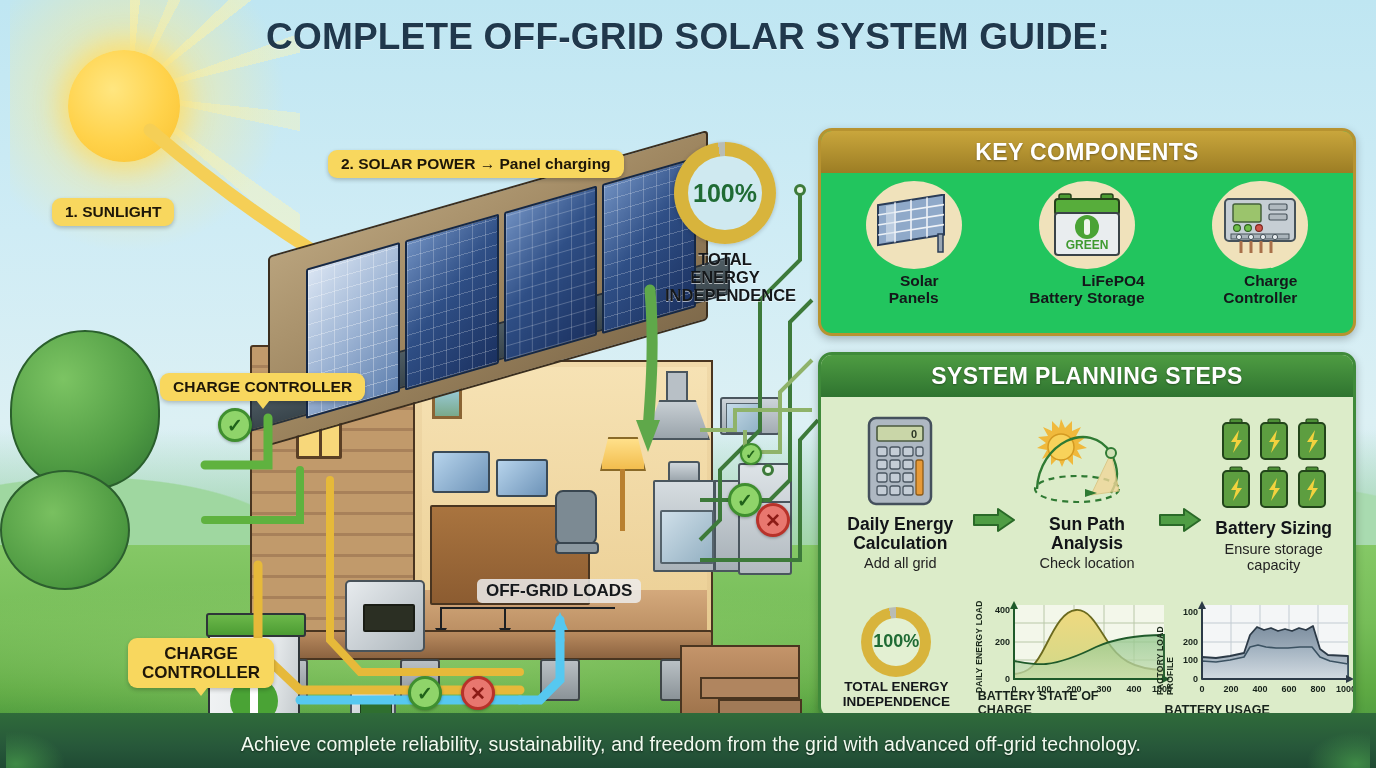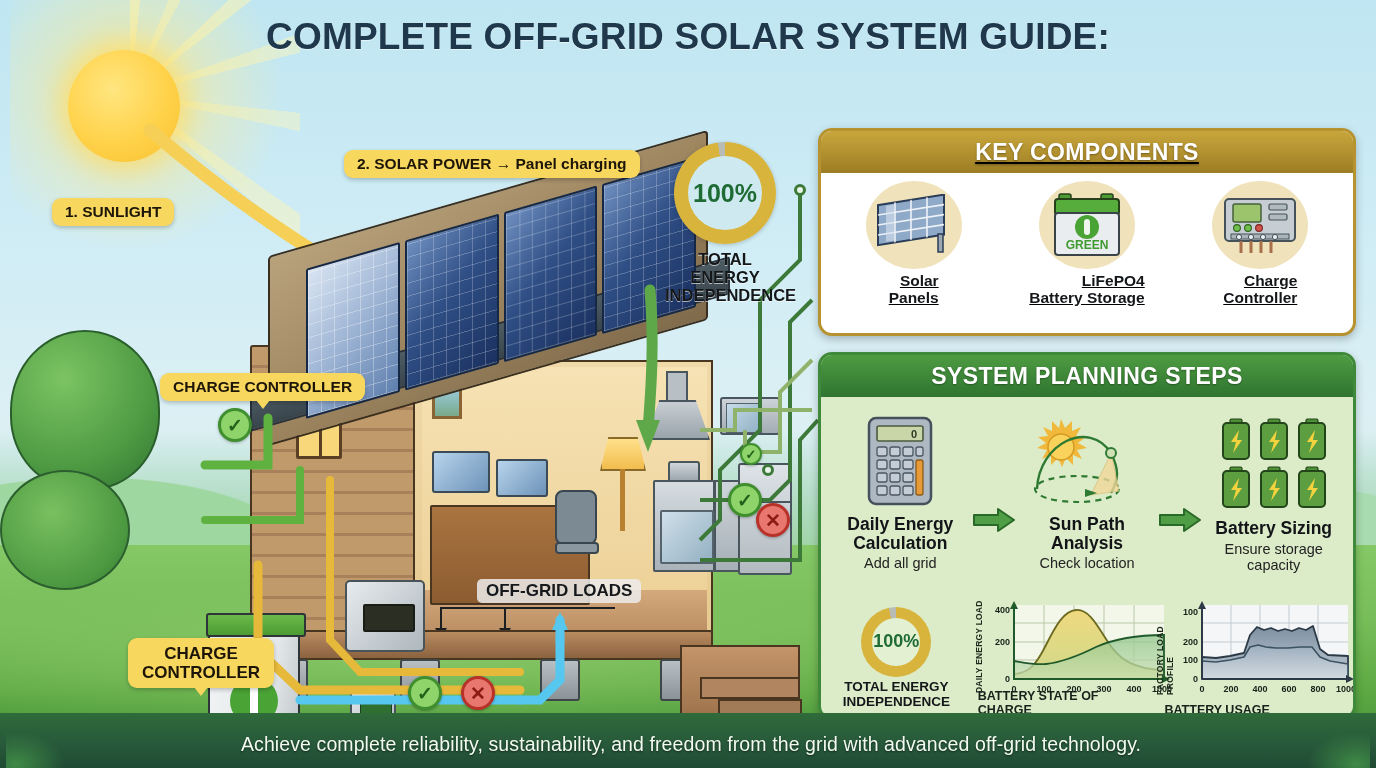--- a/index.html
+++ b/index.html
@@ -162,21 +162,21 @@
   .donut span{position:relative;color:#1f6b34;font-weight:800;font-size:25px;}
   .donutlbl{margin-top:7px;font-weight:800;font-size:16.5px;color:#14171a;line-height:1.08;
     text-shadow:0 1px 0 rgba(255,255,255,.6);}
   .tnode{position:absolute;width:12px;height:12px;border-radius:50%;background:#e8f4e8;border:3px solid #3d7a3a;}
 
   
   .panel{position:absolute;border-radius:14px;overflow:hidden;box-shadow:0 3px 8px rgba(0,0,0,.25);}
   .panel-hd{height:42px;display:flex;align-items:center;justify-content:center;
     color:#fff;font-weight:800;font-size:23px;letter-spacing:.4px;text-shadow:0 1px 2px rgba(0,0,0,.35);}
 
-  #keyPanel{left:818px;top:128px;width:538px;height:208px;border:3px solid #b79330;background:#ffffff;text-decoration:underline;}
+  #keyPanel{left:818px;top:128px;width:538px;height:208px;border:3px solid #b79330;background:#22c55e;}
   #keyPanel .panel-hd{background:linear-gradient(180deg,#c9a63c,#9c7d24);}
   .kc-row{display:flex;height:160px;padding:8px 6px 4px;}
   .kc{flex:1;display:flex;flex-direction:column;align-items:center;}
   .kc-ico{width:96px;height:88px;border-radius:50%;background:#f0e2bb;display:flex;align-items:center;justify-content:center;position:relative;}
   .kc-lbl{margin-top:4px;font-weight:800;font-size:15.5px;color:#14171a;text-align:right;line-height:1.07;}
 
   #planPanel{left:818px;top:352px;width:538px;height:368px;border:3px solid #3f8a3a;background:#dcecc9;}
   #planPanel .panel-hd{background:linear-gradient(180deg,#4e9c42,#2f7430);}
   .steps-row{display:flex;align-items:flex-start;padding:12px 8px 0;height:200px;}
   .stp{flex:1;display:flex;flex-direction:column;align-items:center;}
@@ -308,21 +308,21 @@
   <div class="tnode" style="left:762px;top:464px;"></div>
 
   <div class="badge ok sm" style="left:740px;top:443px;">✓</div>
   <div class="badge ok" style="left:728px;top:483px;">✓</div>
   <div class="badge bad" style="left:756px;top:503px;">✕</div>
   <div class="badge ok" style="left:408px;top:676px;">✓</div>
   <div class="badge bad" style="left:461px;top:676px;">✕</div>
   <div class="badge ok" style="left:218px;top:408px;">✓</div>
 
   <div class="chip noTail" style="left:52px;top:198px;">1. SUNLIGHT</div>
-  <div class="chip noTail" style="left:344px;top:150px;">2. SOLAR POWER → Panel charging</div>
+  <div class="chip noTail" style="left:328px;top:150px;">2. SOLAR POWER → Panel charging</div>
   <div class="chip" style="left:160px;top:373px;">CHARGE CONTROLLER</div>
   <div class="chip two" style="left:128px;top:638px;">
     <div>CHARGE</div>
     <div>CONTROLLER</div>
   </div>
 
   <div class="donutwrap">
     <div class="donut">
       <span>100%</span>
     </div>

